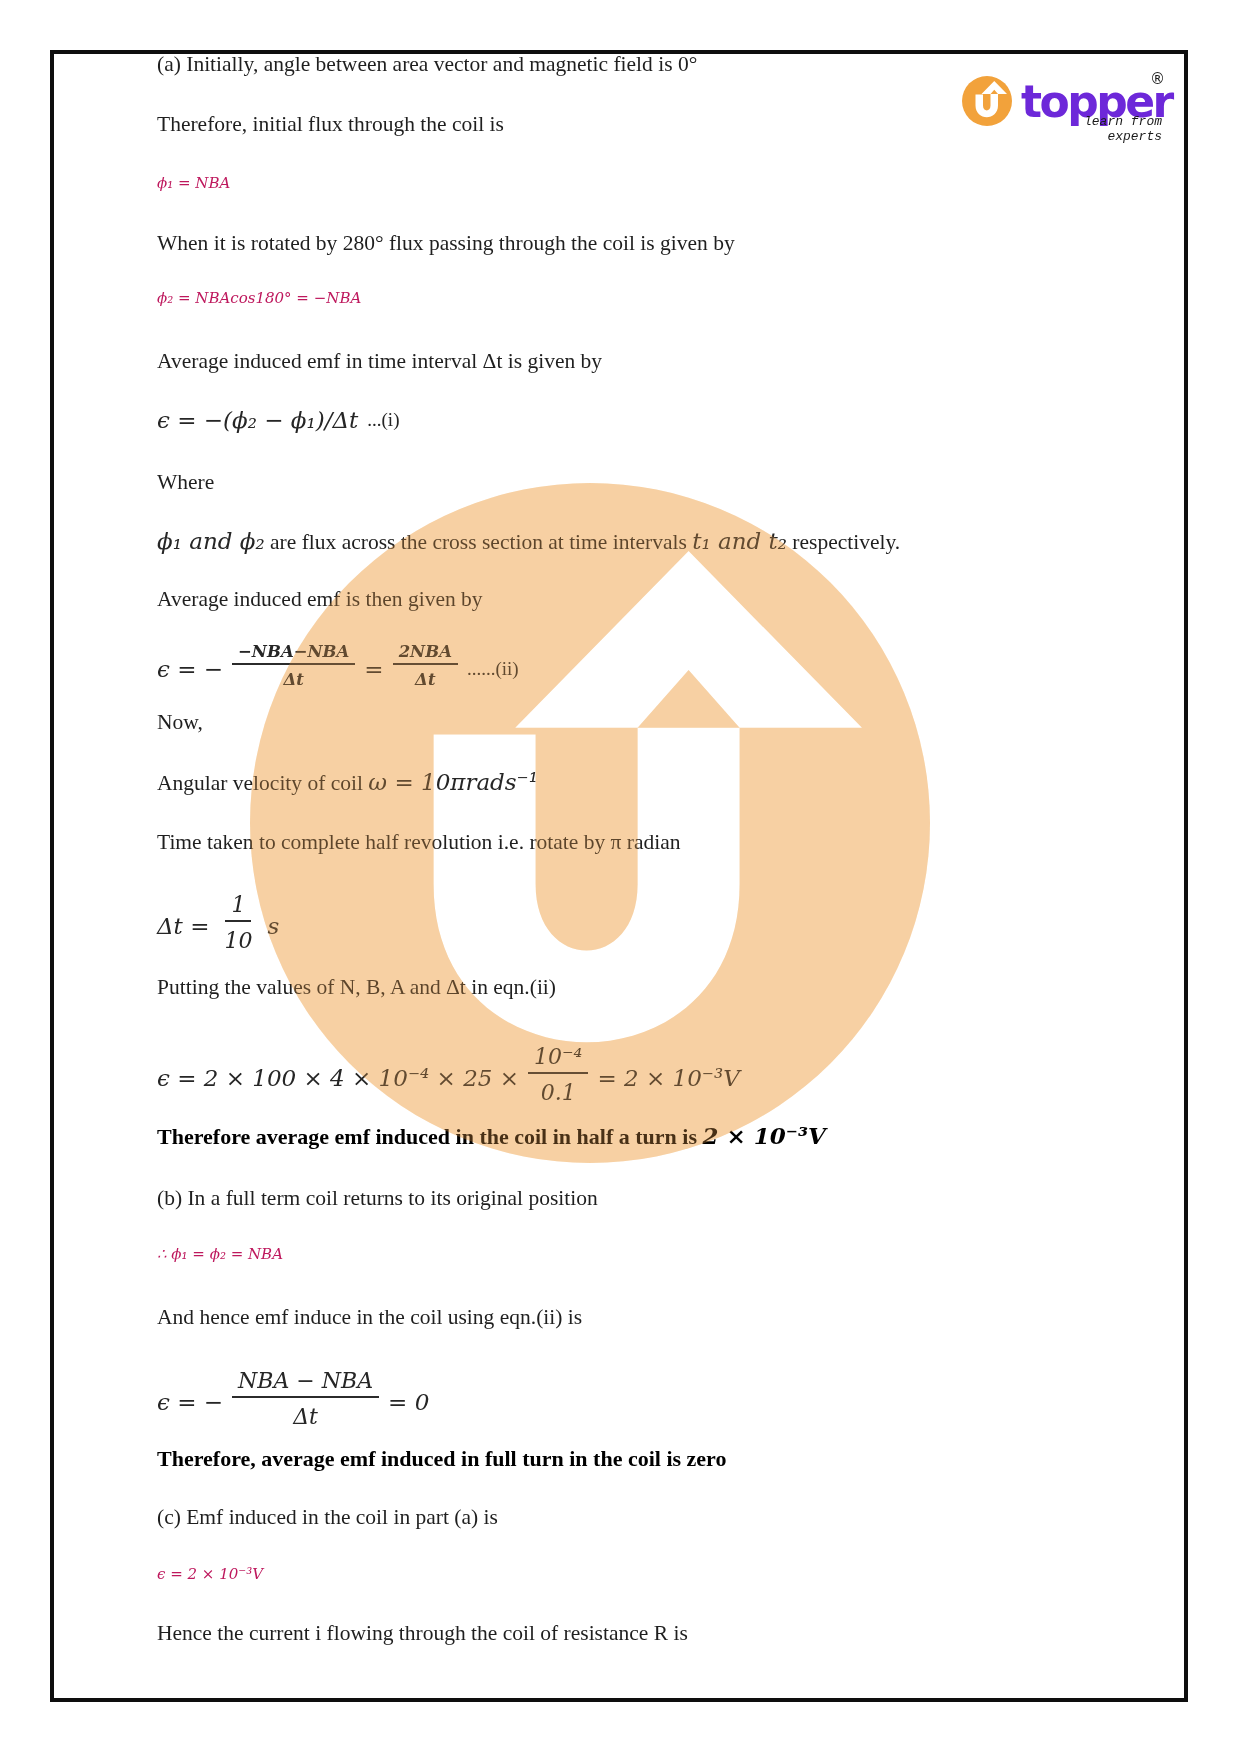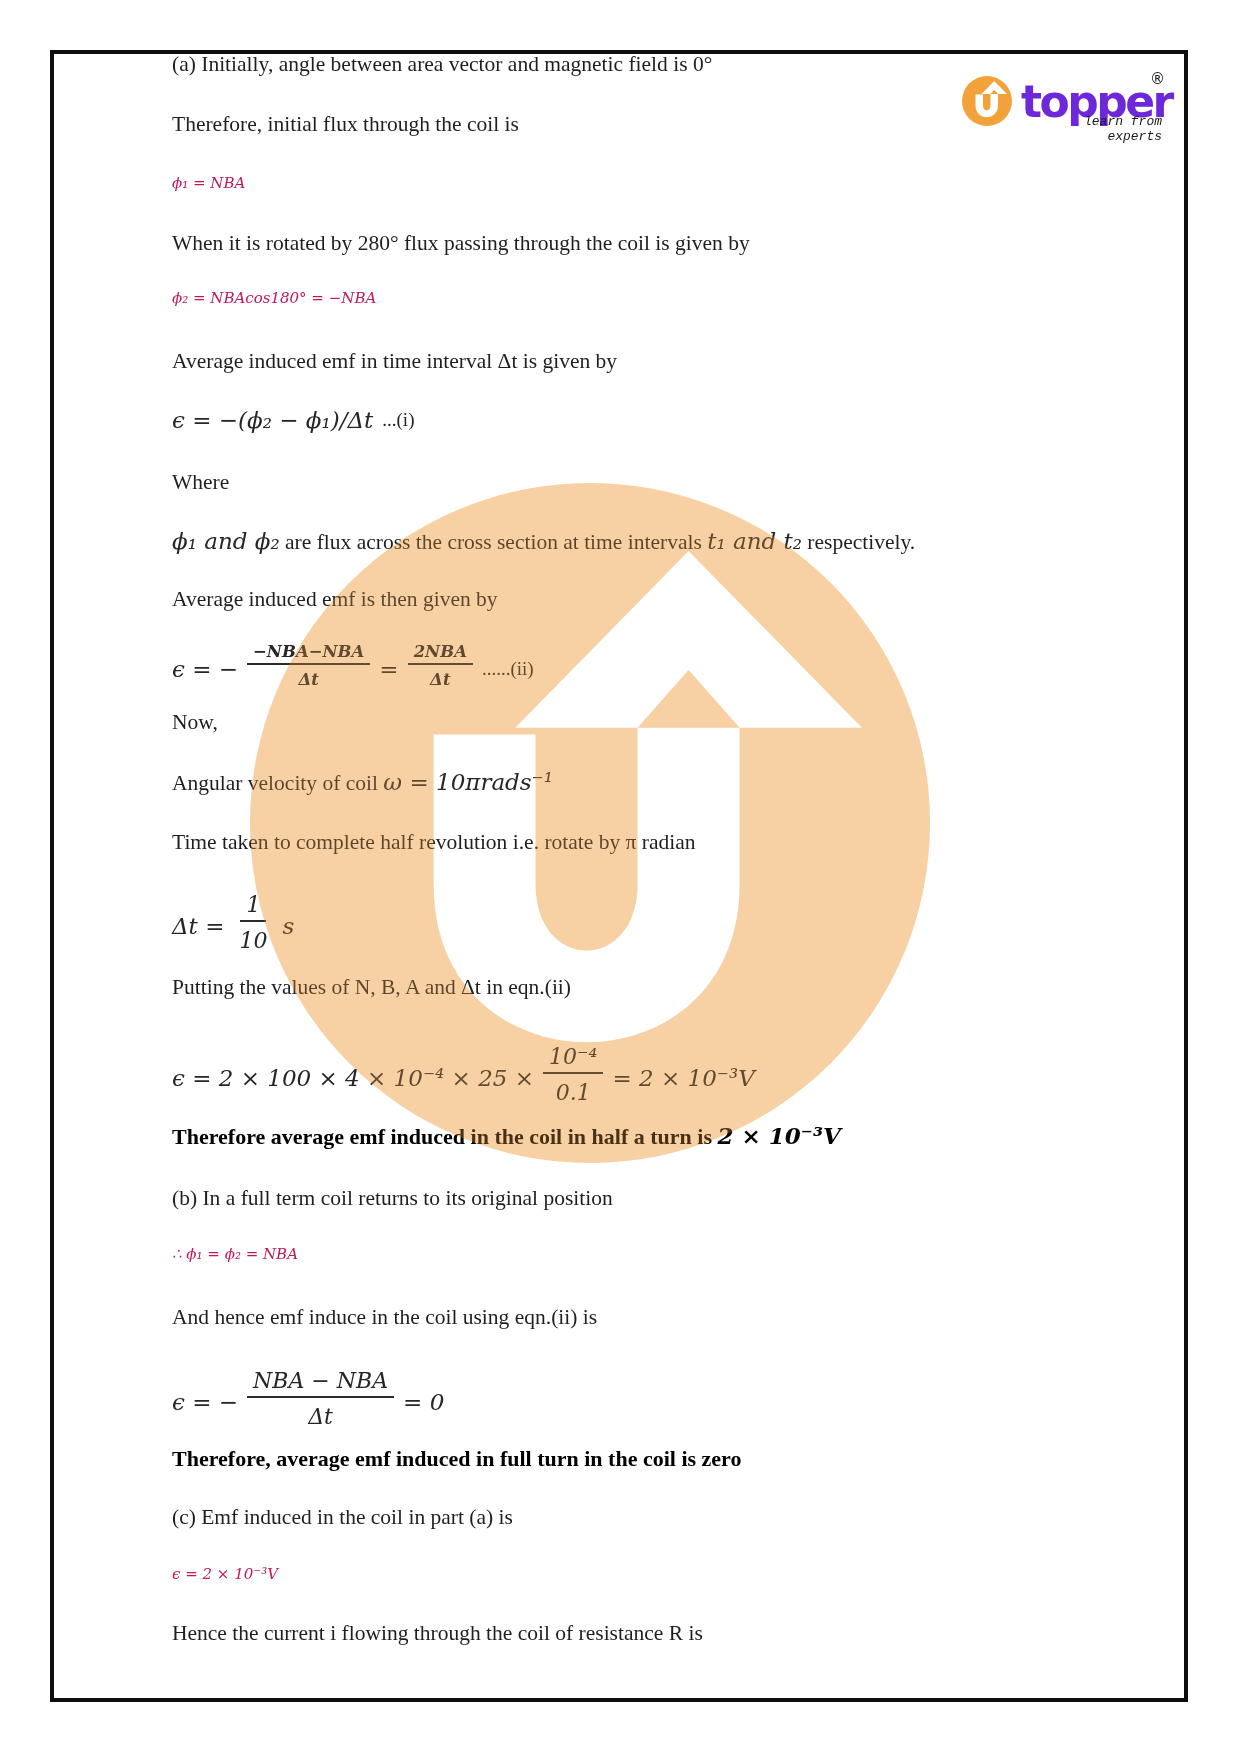--- a/index.html
+++ b/index.html
@@ -21,21 +21,21 @@
     position:absolute;left:1021px;top:80px;z-index:4;line-height:1;
     font-family:"DejaVu Sans","Liberation Sans",sans-serif;font-weight:700;
     font-size:44px;letter-spacing:-2.5px;color:#6d28d9;
   }
   .logo-reg{position:absolute;left:1150px;top:70px;z-index:4;font-size:15px;color:#1a1a1a;font-family:"DejaVu Sans",sans-serif}
   .logo-tag{
     position:absolute;left:1030px;top:114px;width:132px;z-index:4;text-align:right;
     font-style:italic;font-size:13px;color:#1a1a1a;font-family:Liberation Mono, monospace;
   }
   
-  .line{position:absolute;left:172px;z-index:2;font-size:21.5px;white-space:nowrap}
+  .line{position:absolute;left:157px;z-index:2;font-size:21.5px;white-space:nowrap}
   .math{font-family:"DejaVu Serif","Liberation Serif",serif;font-style:italic;font-size:23px;color:#262626}
   .mathline{font-family:"DejaVu Serif","Liberation Serif",serif;font-style:italic;font-size:15px;color:#be185d}
   .eq{display:flex;align-items:center;gap:9px}
   .frac{
     display:inline-flex;flex-direction:column;align-items:center;
     font-family:"DejaVu Serif","Liberation Serif",serif;font-style:italic;
     font-size:22px;line-height:1.3;color:#262626;
   }
   .frac .num{border-bottom:2px solid #2b2b2b;padding:0 6px}
   .frac .den{padding:5px 6px}

